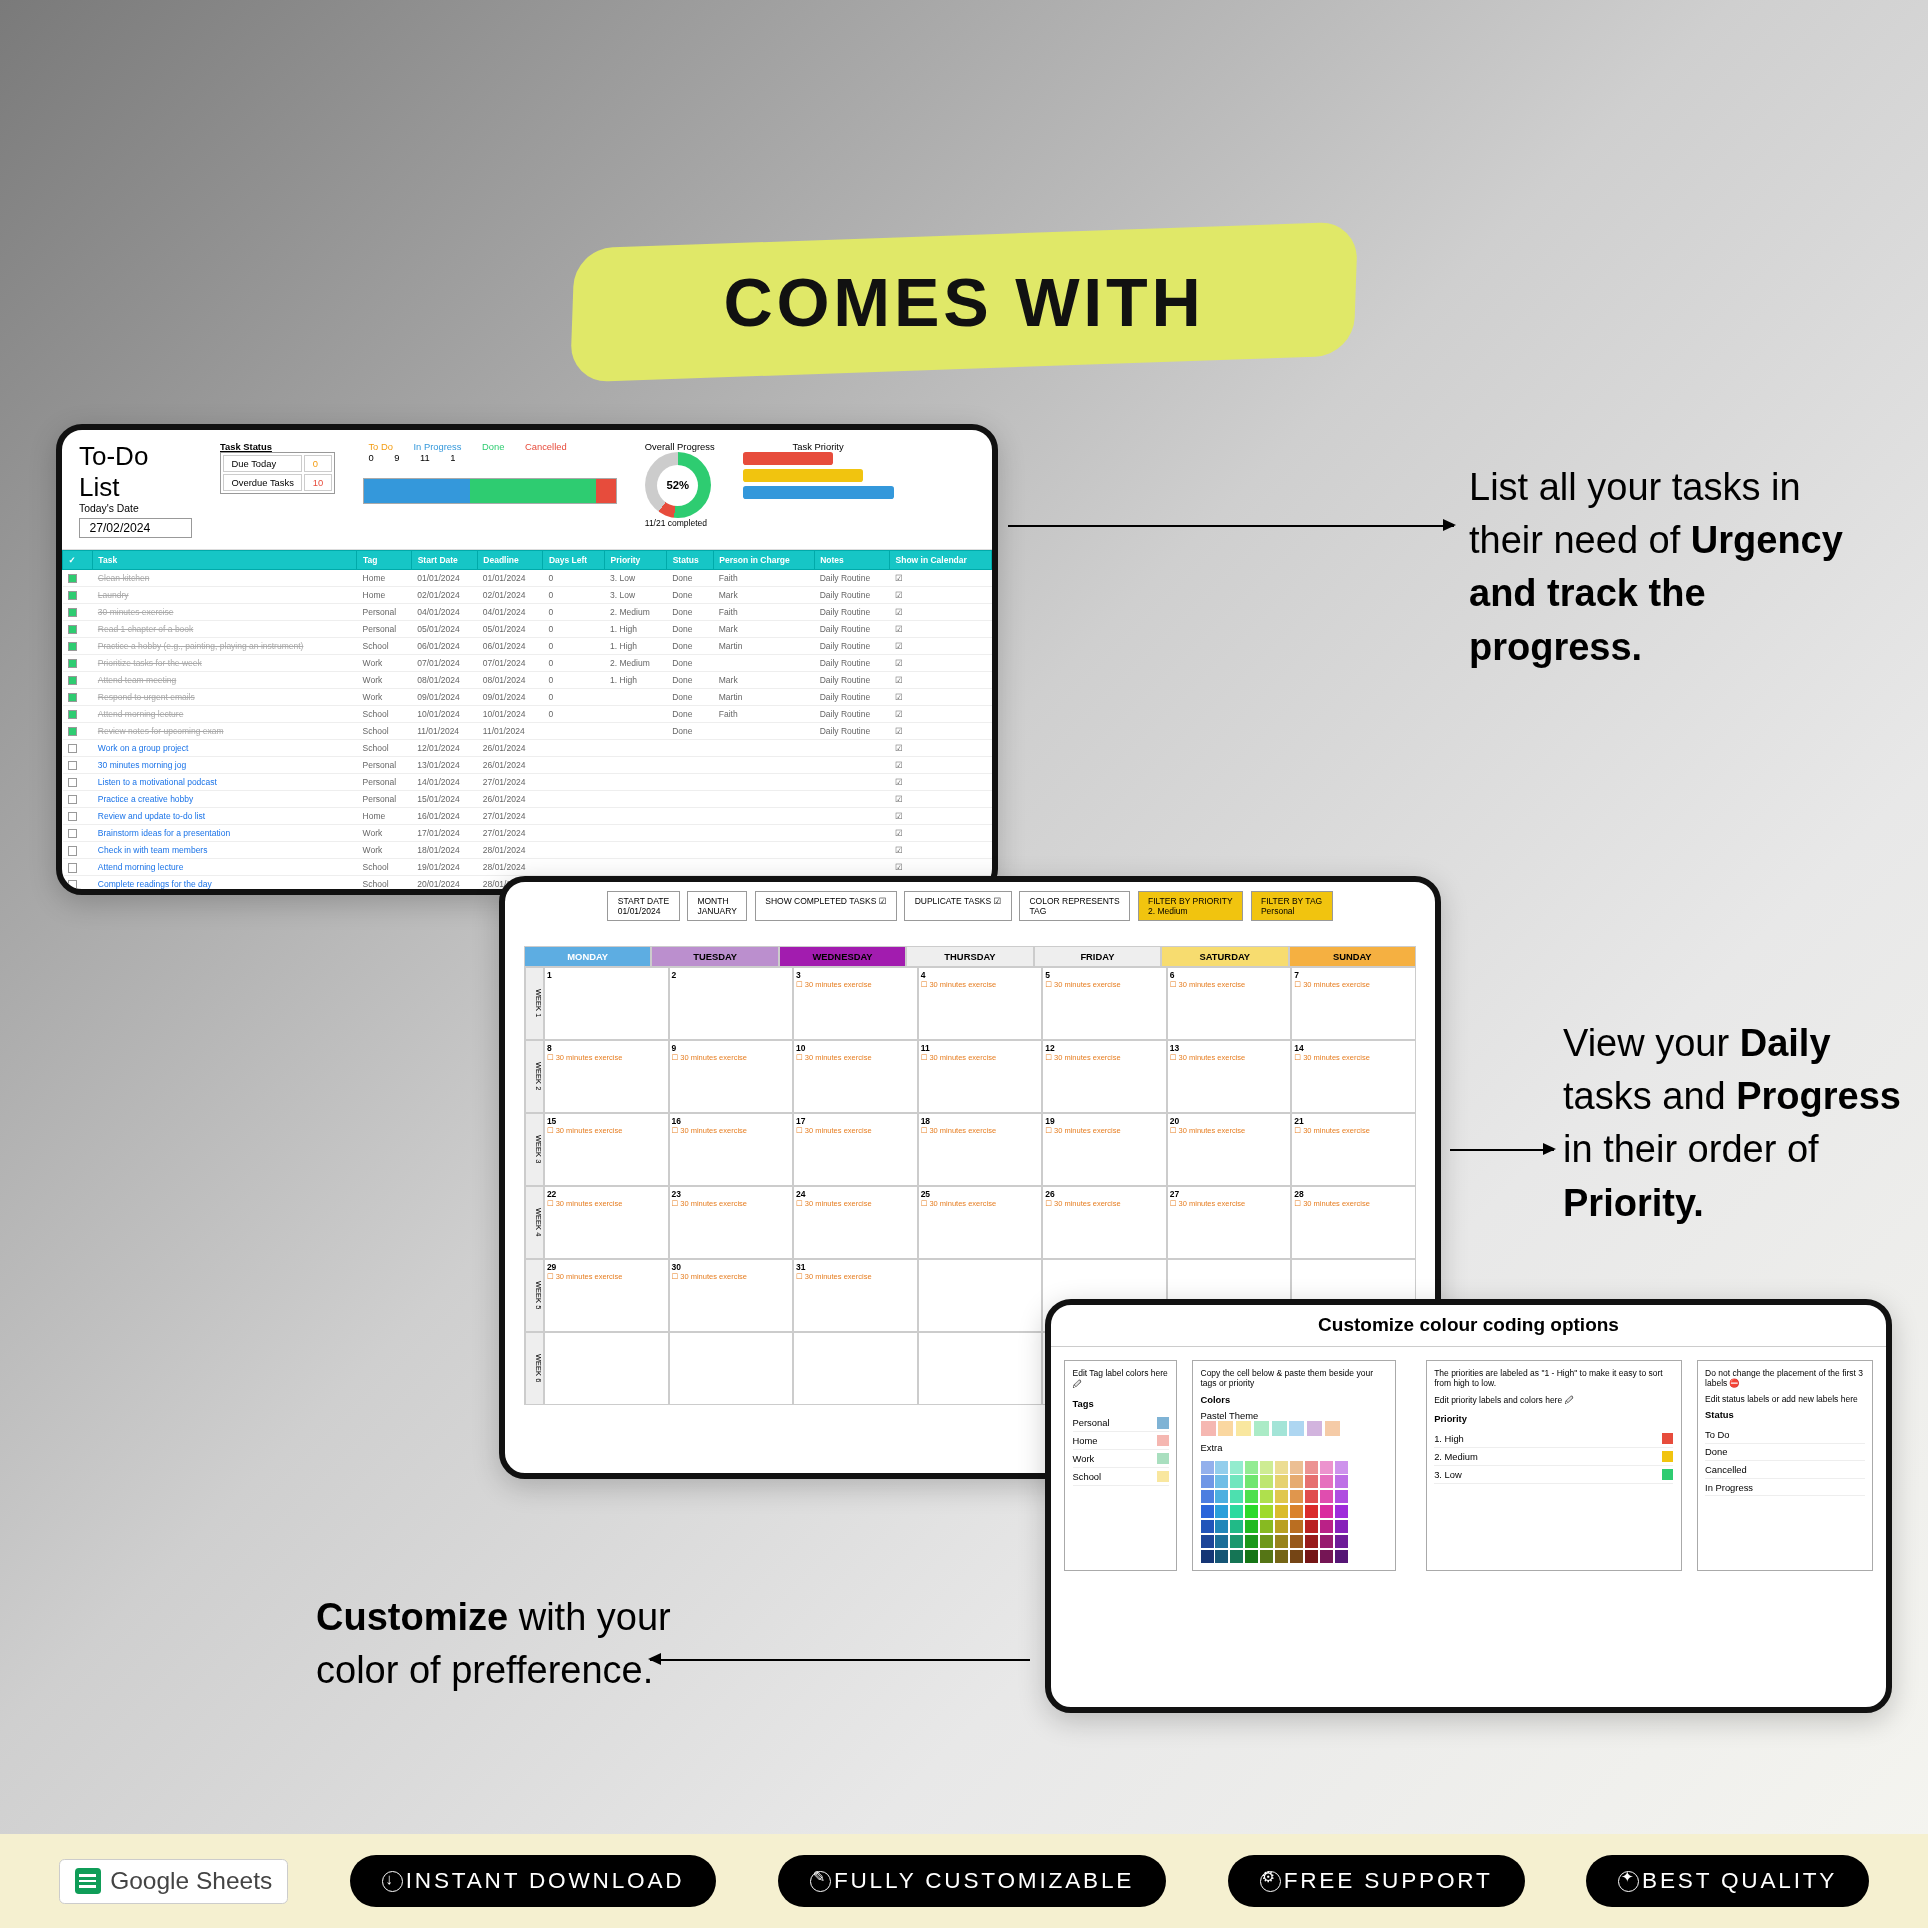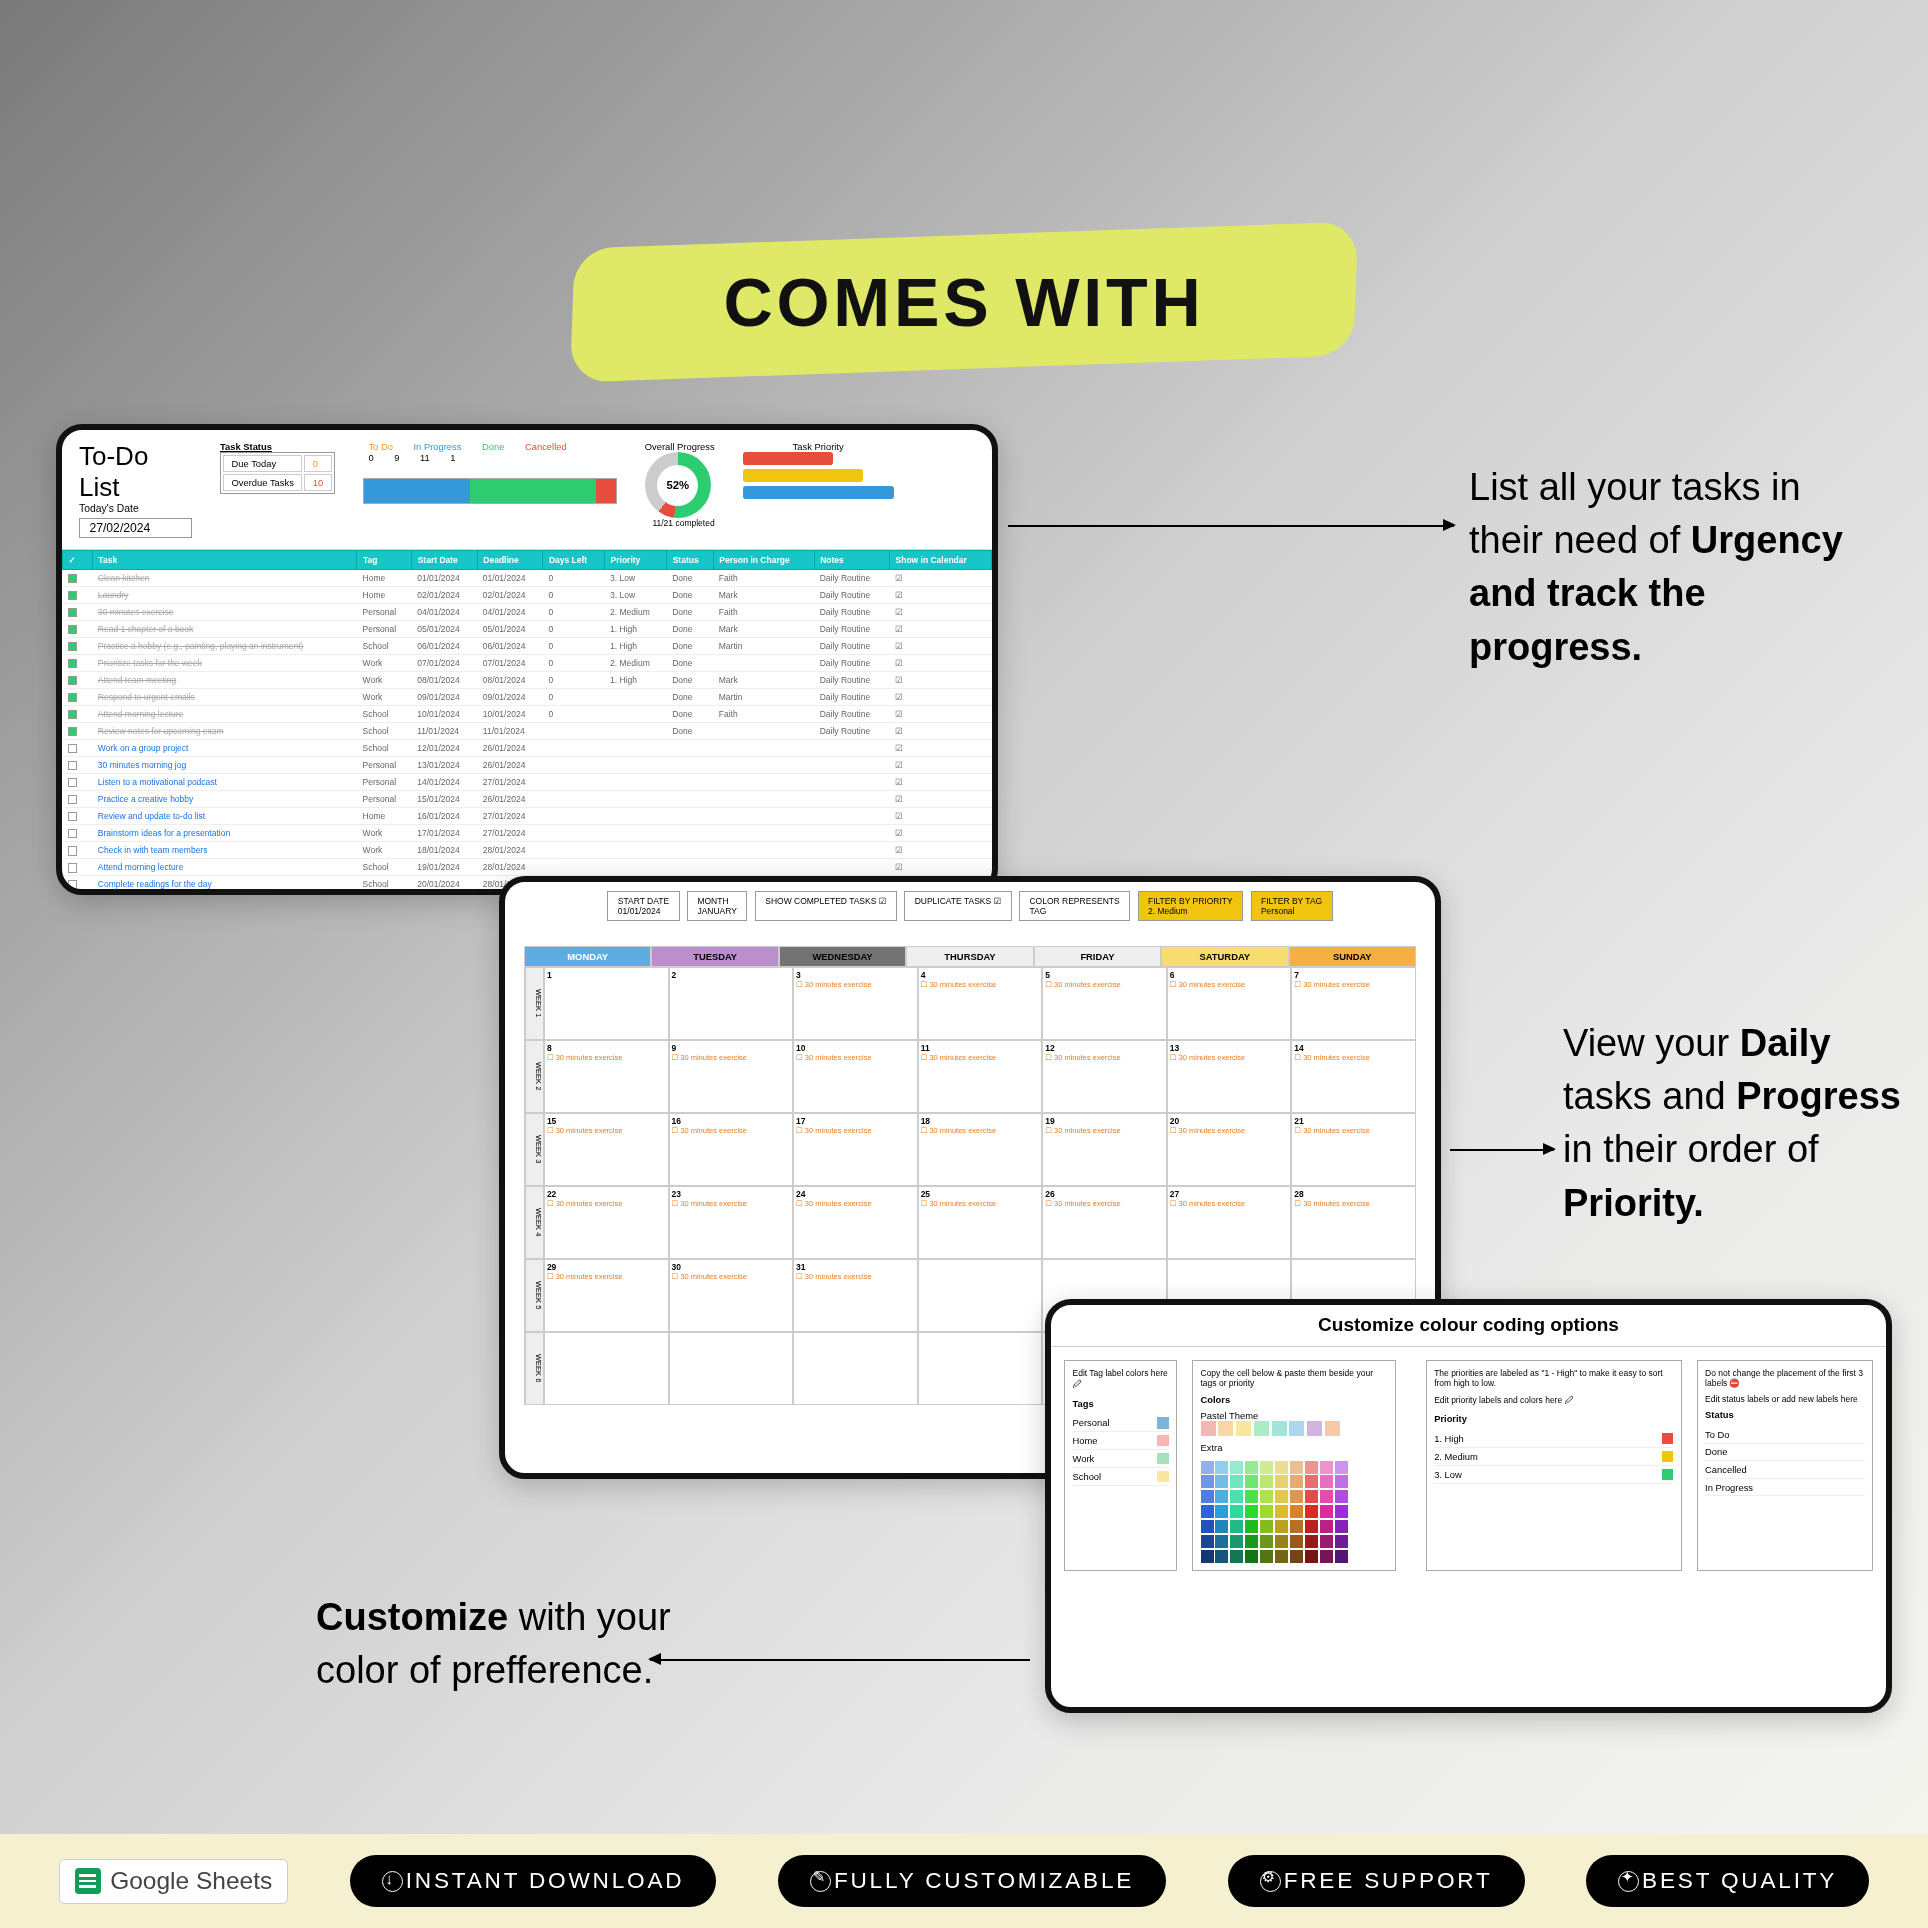--- a/index.html
+++ b/index.html
@@ -56,21 +56,21 @@
 .chk{display:inline-block;width:9.4px;height:9.4px;border:0.9px solid #999;vertical-align:middle;margin-right:3.8px}
 .chk.done{background:#2ecc71}
 
 .s2top{display:flex;gap:7.5px;font-size:8.5px;padding:9.4px;justify-content:center}
 .s2top .box{border:0.9px solid #999;padding:3.8px 9.4px}
 .s2top .ybox{background:#f1c40f}
 .calhdr{display:flex;background:#eee;font-size:9.4px;font-weight:bold}
 .calhdr div{flex:1;text-align:center;padding:3.8px;border:0.9px solid #ccc}
 .calhdr div:nth-child(1){background:#5dade2;color:#fff}
 .calhdr div:nth-child(2){background:#bb8fce}
-.calhdr div:nth-child(3){background:#737373}
+.calhdr div:nth-child(3){background:#a21caf}
 .calhdr div:nth-child(6){background:#f7dc6f}
 .calhdr div:nth-child(7){background:#f5b041}
 .wk{display:flex;border-left:0.9px solid #ccc}
 .wk .lab{width:19px;writing-mode:vertical-rl;font-size:7.5px;text-align:center;background:#eee;border:0.9px solid #ccc}
 .wk .cells{flex:1;display:flex}
 .wk .cell{flex:1;height:73px;border:0.9px solid #ccc;font-size:7.5px;padding:1.9px}
 .wk .cell .num{font-weight:bold;font-size:8.5px}
 .wk .cell .ev{color:#e67e22;font-size:7.5px}
 
 .s3t{text-align:center;font-weight:bold;font-size:19px;padding:9.4px;border-bottom:0.9px solid #ccc}
@@ -126,21 +126,21 @@
           <span>9</span>
           <span>11</span>
           <span>1</span>
       </div>
       <div class="bar">
         <div style="background:#3498db;width:42%"></div>
           <div style="background:#2ecc71;width:50%"></div>
           <div style="background:#e74c3c;width:8%"></div>
       </div>
     </div>
-    <div class="miniblock" style="text-align:right">
+    <div class="miniblock" style="text-align:left">
       <div>Overall Progress</div>
       <div class="donut">
           <span>52%</span>
         </div>
       <div style="font-size:8.5px">11/21 completed</div>
     </div>
     <div class="miniblock" style="text-align:center">
       <div>Task Priority</div>
       <div class="prio">
         <div style="background:#e74c3c;width:60%"></div>

